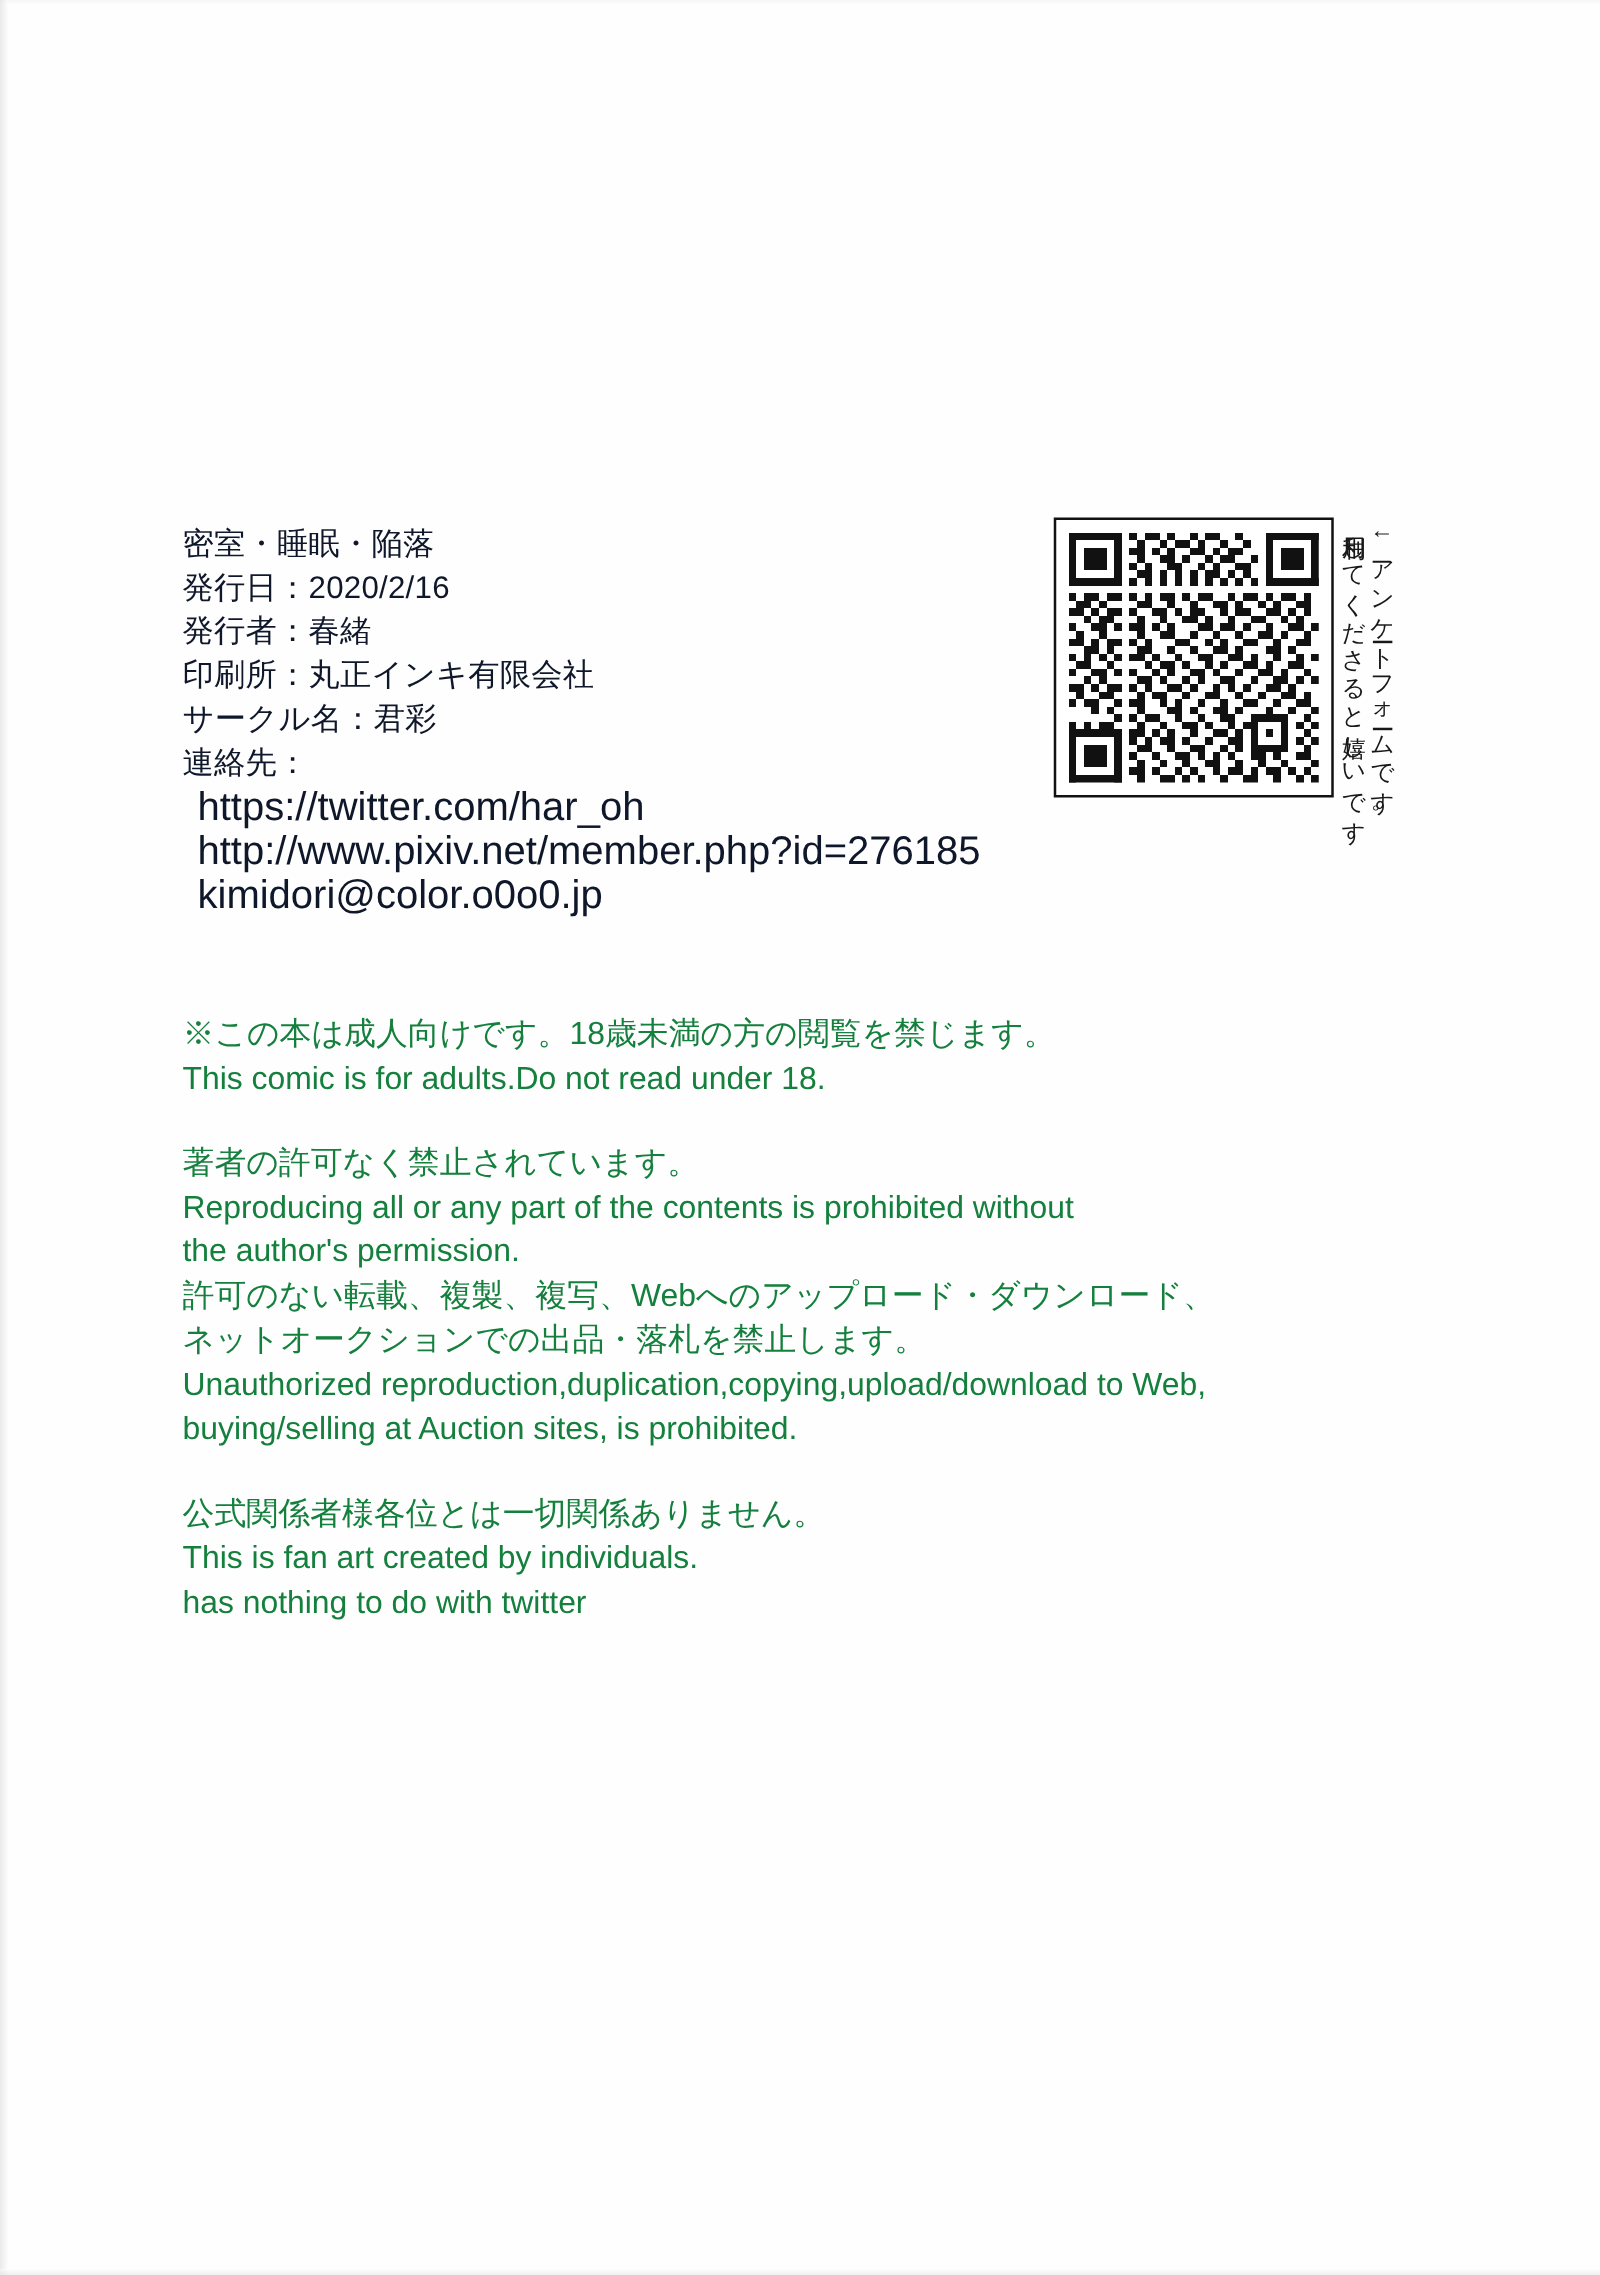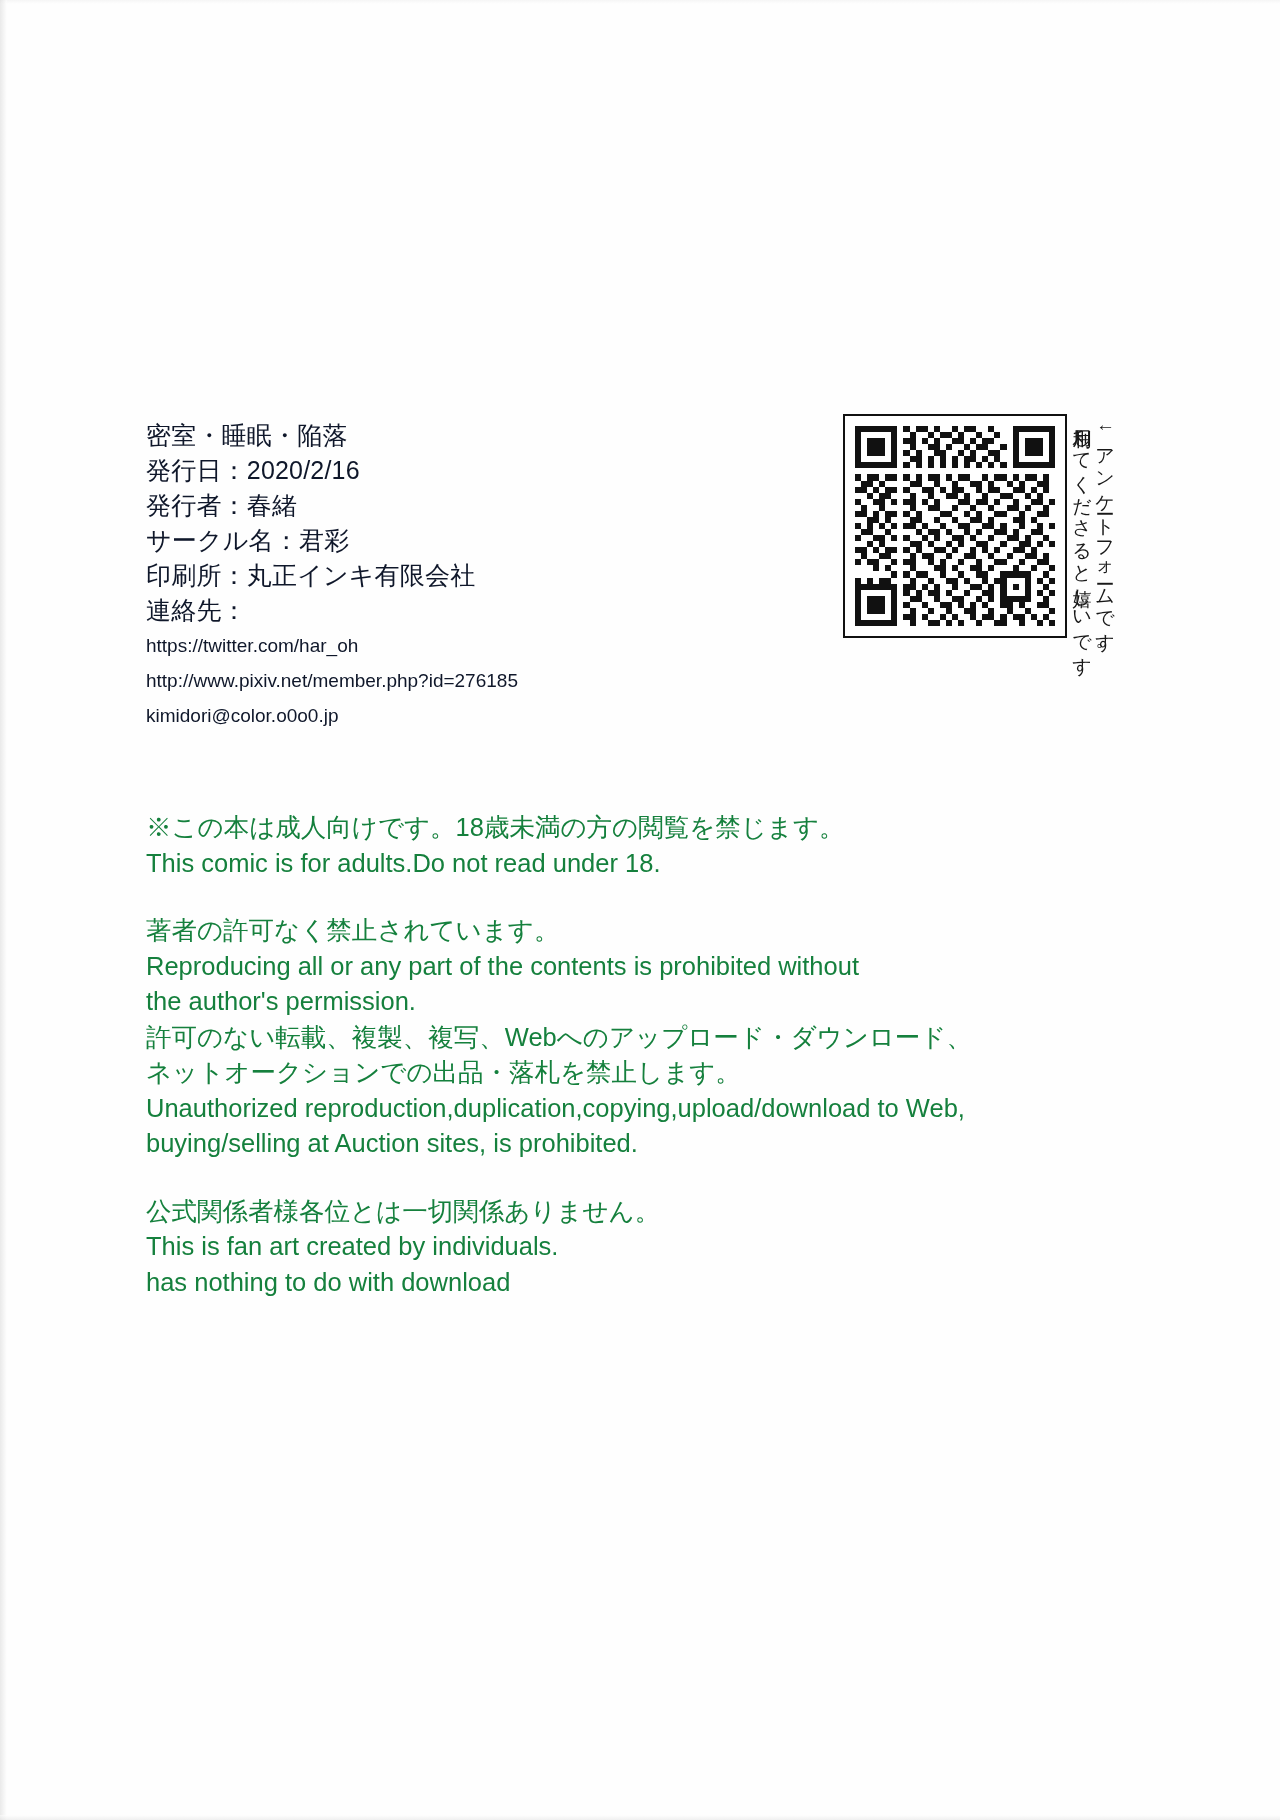--- a/index.html
+++ b/index.html
@@ -29,22 +29,23 @@
     width: 640px;
     font-size: 25px;
     line-height: 35px;
     letter-spacing: 0.2px;
     color: #0f172a;
   }
   .colophon div {
     white-space: nowrap;
   }
   .colophon .latin {
-    font-size: 19px;
+    font-size: 32px;
     letter-spacing: 0px;
+    margin-left: 12px;
   }
 
   
   .qr-wrap {
     position: absolute;
     left: 843px;
     top: 414px;
     width: 224px;
     height: 224px;
     border: 2px solid #111;
@@ -124,22 +125,22 @@
 <div class="page">
 
   <div class="edge-top"></div>
   <div class="edge-left"></div>
   <div class="edge-bottom"></div>
 
   <div class="colophon">
     <div>密室・睡眠・陥落</div>
     <div>発行日：2020/2/16</div>
     <div>発行者：春緒</div>
+    <div>印刷所：丸正インキ有限会社</div>
     <div>サークル名：君彩</div>
-    <div>印刷所：丸正インキ有限会社</div>
     <div>連絡先：</div>
     <div class="latin">https://twitter.com/har_oh</div>
     <div class="latin">http://www.pixiv.net/member.php?id=276185</div>
     <div class="latin">kimidori@color.o0o0.jp</div>
   </div>
 
   <div class="qr-wrap">
     <svg class="qr" viewBox="0 0 33 33" shape-rendering="crispEdges">
       <rect width="33" height="33" fill="#ffffff"></rect>
       <g fill="#111111">
@@ -516,17 +517,17 @@
       <span class="ln latin">the author's permission.</span>
       <span class="ln">許可のない転載、複製、複写、Webへのアップロード・ダウンロード、</span>
       <span class="ln">ネットオークションでの出品・落札を禁止します。</span>
       <span class="ln latin">Unauthorized reproduction,duplication,copying,upload/download to Web,</span>
       <span class="ln latin">buying/selling at Auction sites, is prohibited.</span>
     </p>
 
     <p>
       <span class="ln">公式関係者様各位とは一切関係ありません。</span>
       <span class="ln latin">This is fan art created by individuals.</span>
-      <span class="ln latin">has nothing to do with download</span>
+      <span class="ln latin">has nothing to do with twitter</span>
     </p>
   </div>
 
 </div>
 
 </body></html>

